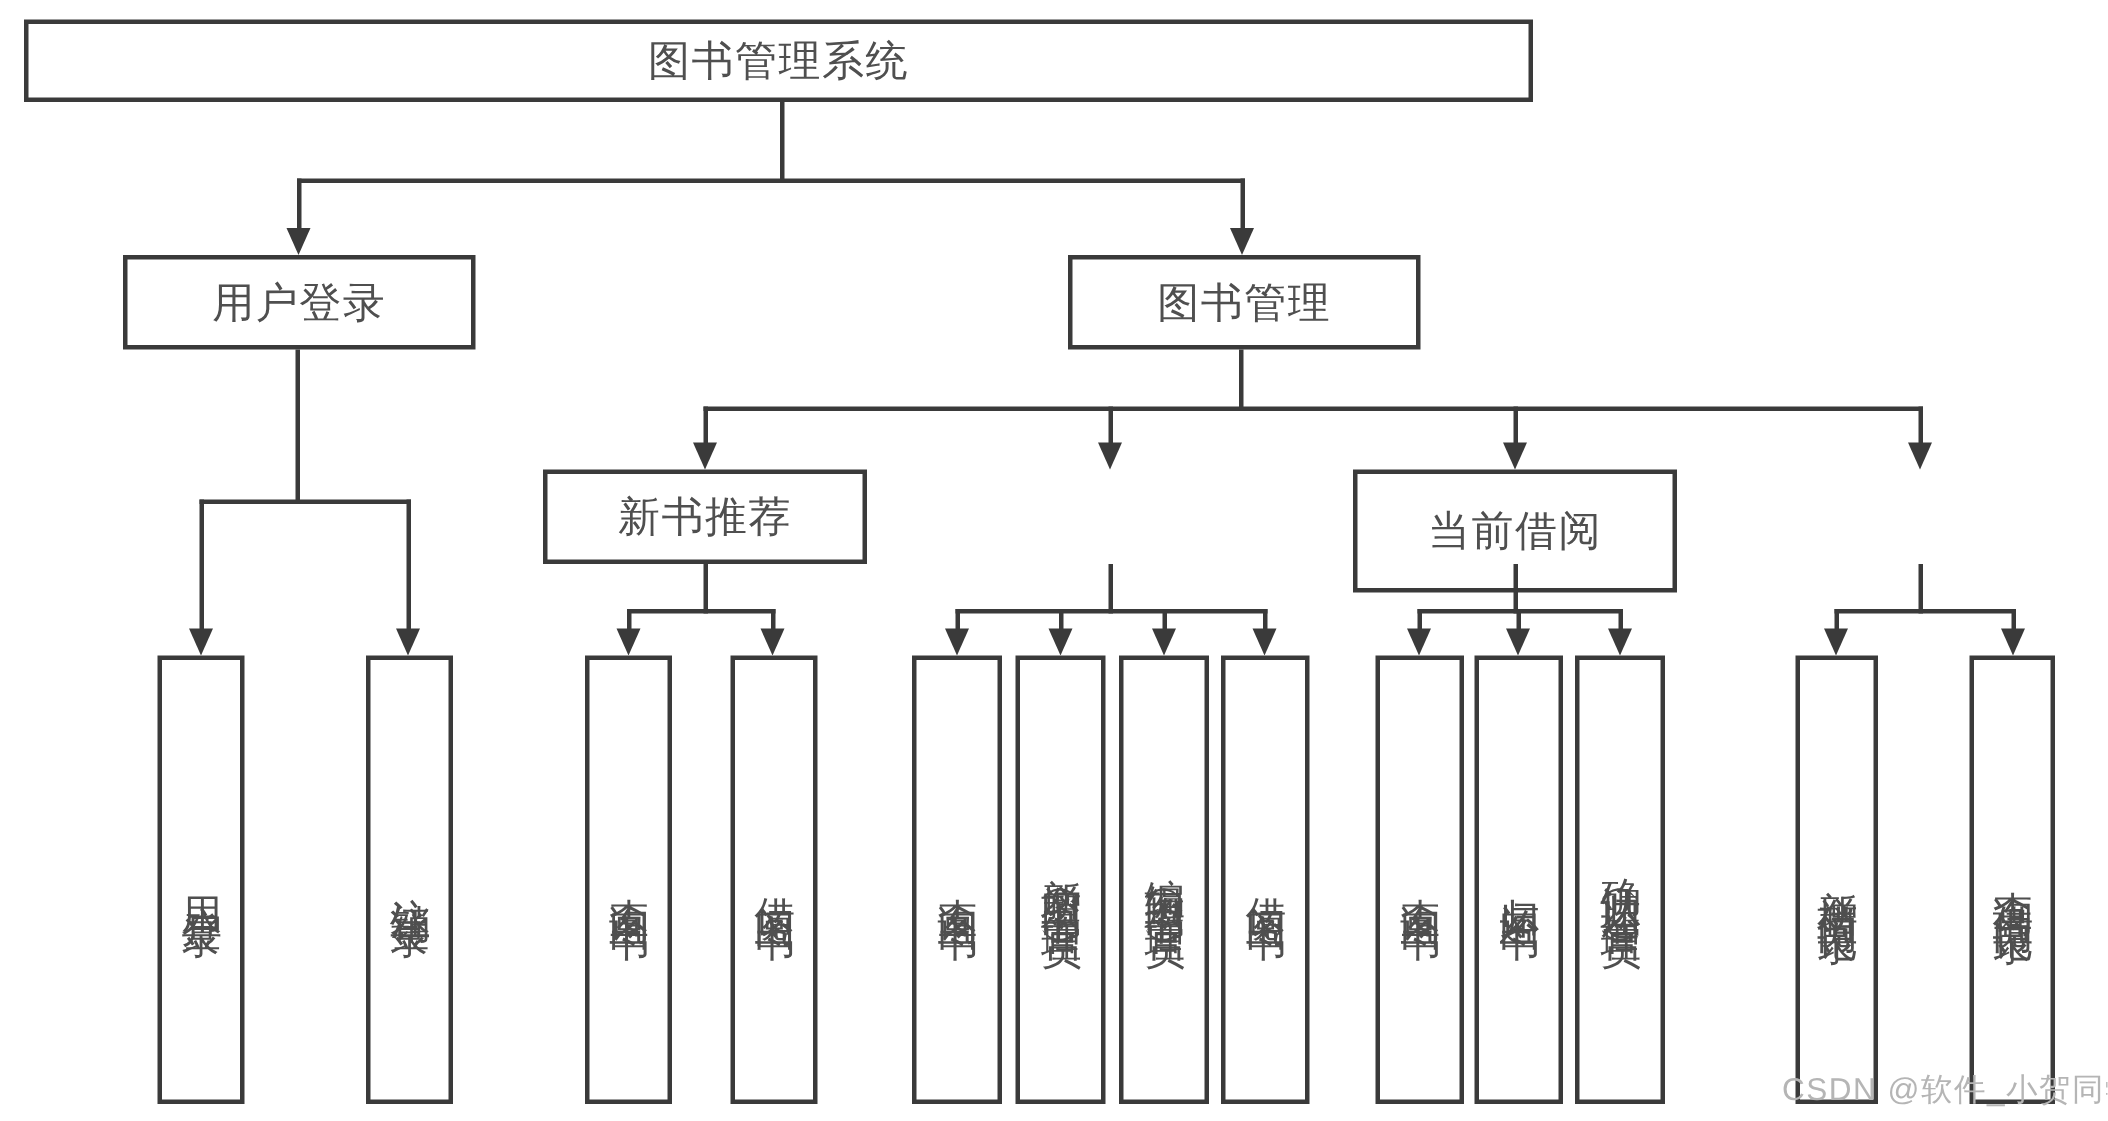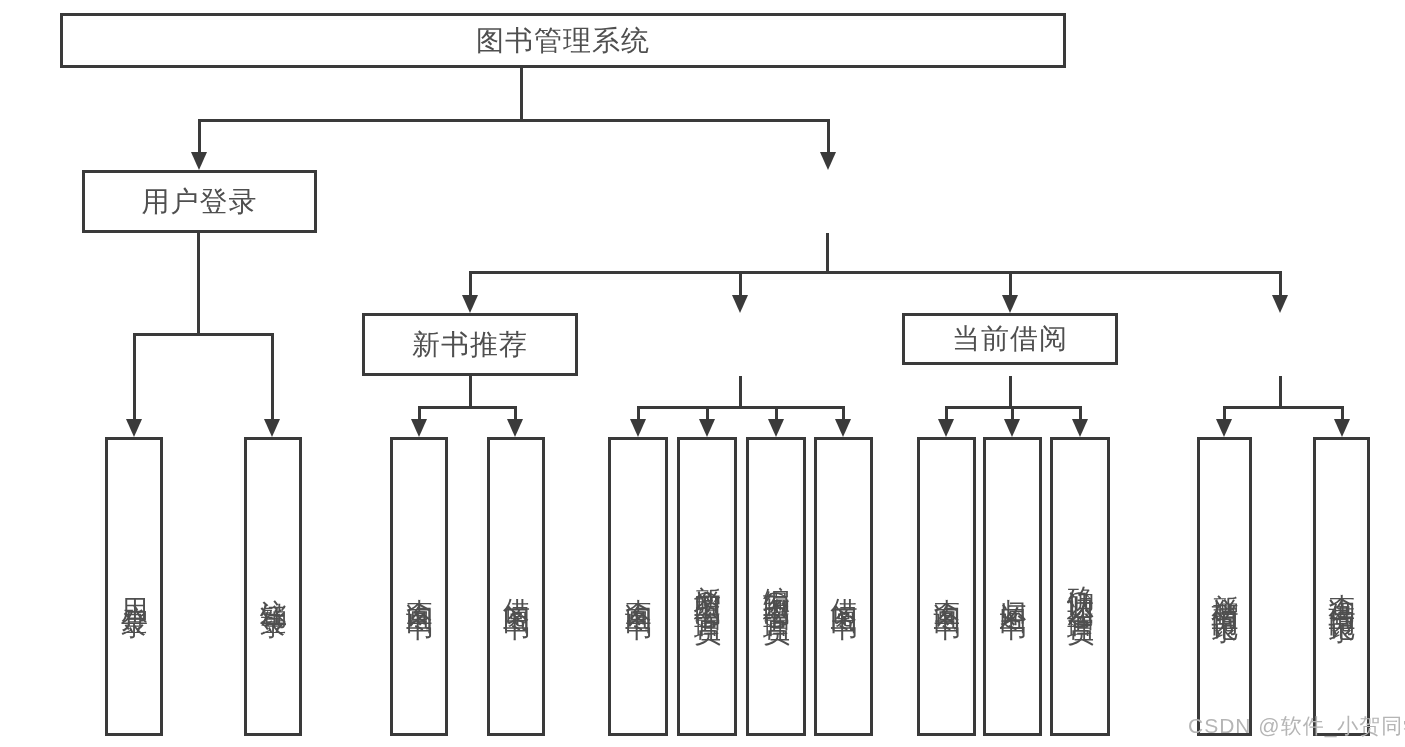--- a/index.html
+++ b/index.html
@@ -46,51 +46,52 @@
     position:absolute;left:1188px;top:712px;
     font-size:21px;color:var(--watermark);
     white-space:nowrap;letter-spacing:1px;
   }
 </style>
 </head>
 <body>
 
 <div class="canvas">
 
-  <div class="node hnode" style="left:16px;top:13px;width:1006px;height:55px;margin-left:44px;">图书管理系统</div>
+  <div class="node hnode" style="left:16px;top:13px;width:1006px;height:55px;">图书管理系统</div>
 
   <div class="vl" style="left:520px;top:68px;height:54px;"></div>
   <div class="hl" style="left:198px;top:119px;width:632px;"></div>
   <div class="vl" style="left:198px;top:119px;height:35px;"></div>
   <div class="arrow" style="left:191px;top:152px;"></div>
   <div class="vl" style="left:827px;top:119px;height:35px;"></div>
   <div class="arrow" style="left:820px;top:152px;"></div>
 
   <div class="node hnode" style="left:82px;top:170px;width:235px;height:63px;">用户登录</div>
+  <div class="node hnode" style="left:712px;top:170px;width:235px;height:63px;">图书管理</div>
 
   <div class="vl" style="left:197px;top:233px;height:103px;"></div>
   <div class="hl" style="left:133px;top:333px;width:141px;"></div>
   <div class="vl" style="left:133px;top:333px;height:88px;"></div>
   <div class="arrow" style="left:126px;top:419px;"></div>
   <div class="vl" style="left:271px;top:333px;height:88px;"></div>
   <div class="arrow" style="left:264px;top:419px;"></div>
 
   <div class="vl" style="left:826px;top:233px;height:41px;"></div>
   <div class="hl" style="left:469px;top:271px;width:813px;"></div>
   <div class="vl" style="left:469px;top:271px;height:26px;"></div>
   <div class="arrow" style="left:462px;top:295px;"></div>
   <div class="vl" style="left:739px;top:271px;height:26px;"></div>
   <div class="arrow" style="left:732px;top:295px;"></div>
   <div class="vl" style="left:1009px;top:271px;height:26px;"></div>
   <div class="arrow" style="left:1002px;top:295px;"></div>
   <div class="vl" style="left:1279px;top:271px;height:26px;"></div>
   <div class="arrow" style="left:1272px;top:295px;"></div>
 
   <div class="node hnode" style="left:362px;top:313px;width:216px;height:63px;">新书推荐</div>
-  <div class="node hnode" style="left:902px;top:313px;width:216px;height:52px;">当前借阅</div>
+  <div class="node hnode" style="left:902px;top:313px;width:216px;height:82px;">当前借阅</div>
 
   <div class="vl" style="left:469px;top:376px;height:33px;"></div>
   <div class="hl" style="left:418px;top:406px;width:99px;"></div>
   <div class="vl" style="left:418px;top:406px;height:16px;"></div>
   <div class="arrow" style="left:411px;top:419px;"></div>
   <div class="vl" style="left:514px;top:406px;height:16px;"></div>
   <div class="arrow" style="left:507px;top:419px;"></div>
 
   <div class="vl" style="left:739px;top:376px;height:33px;"></div>
   <div class="hl" style="left:637px;top:406px;width:208px;"></div>

